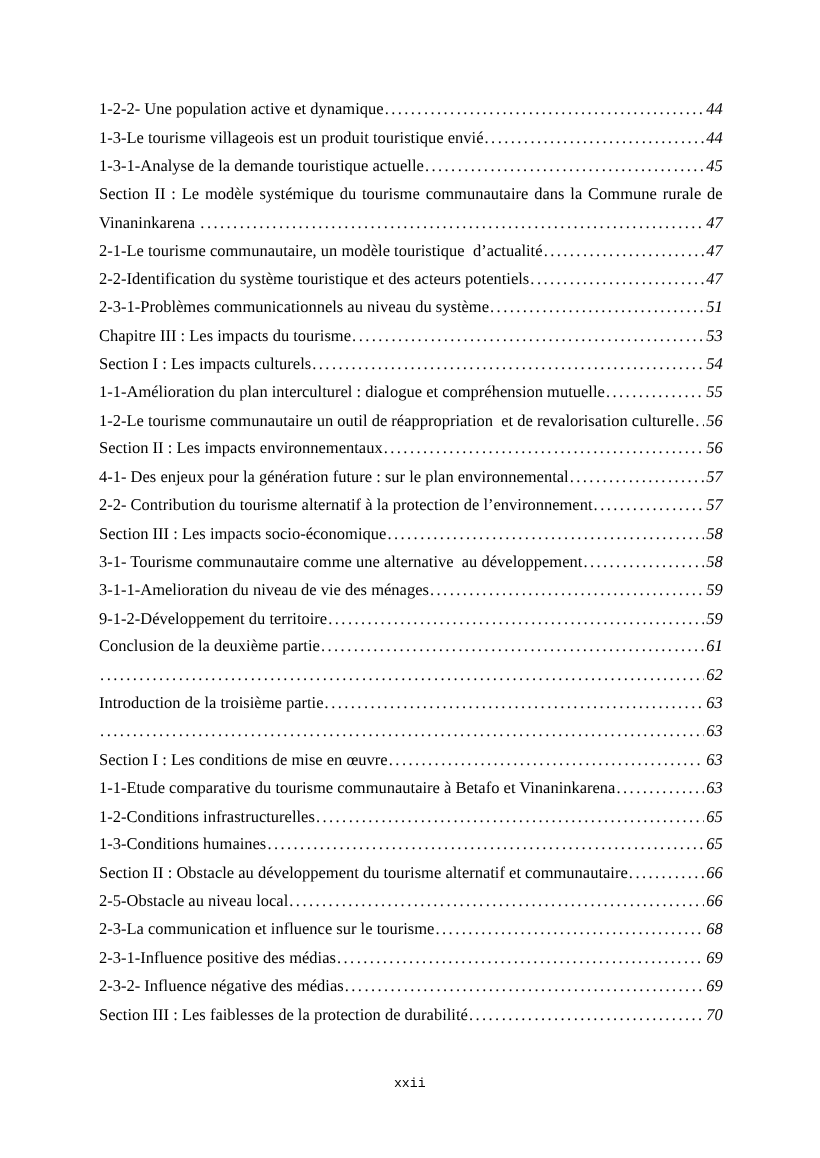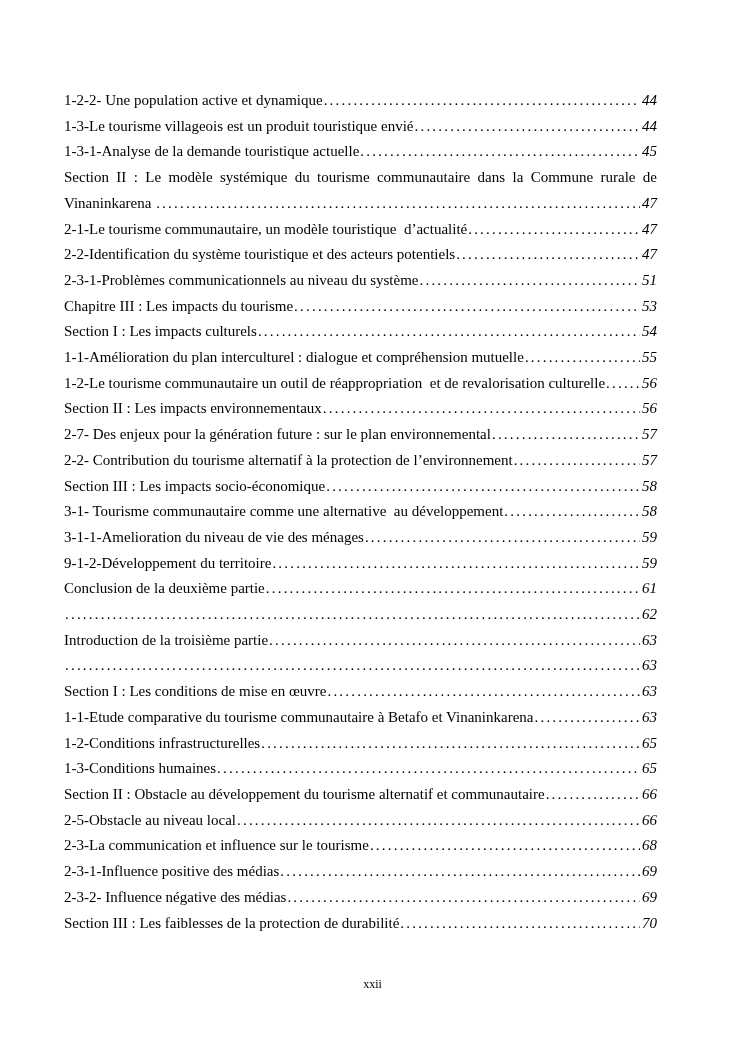--- a/index.html
+++ b/index.html
@@ -9,21 +9,21 @@
     height: 1053px;
     position: relative;
     overflow: hidden;
     font-family: "Liberation Serif", serif;
     color: #000000;
   }
   .page {
     position: absolute;
     inset: 0;
     background: #ffffff;
-    padding: 88px 88px 0 64px;
+    padding: 88px 88px 0 90px;
   }
   .toc { width: 100%; }
   .toc-row {
     display: flex;
     align-items: baseline;
     font-size: 15px;
     line-height: 25.7px;
   }
   .toc-text {
     flex: 0 0 auto;
@@ -51,21 +51,21 @@
     padding-left: 2px;
     font-style: italic;
   }
   .footer {
     position: absolute;
     left: 0;
     right: 0;
     bottom: 61px;
     text-align: center;
     font-size: 12px;
-    font-family: Liberation Serif, serif;
+    font-family: Liberation Mono, monospace;
   }
 </style>
 </head>
 <body>
 
 <div class="page">
   <div class="toc" id="toc">
       <div class="toc-row">
         <span class="toc-text">1-2-2- Une population active et dynamique</span>
         <span class="leader"></span>
@@ -121,21 +121,21 @@
         <span class="toc-text">1-2-Le tourisme communautaire un outil de réappropriation  et de revalorisation culturelle</span>
         <span class="leader"></span>
         <span class="toc-page">56</span>
       </div>
       <div class="toc-row">
         <span class="toc-text">Section II : Les impacts environnementaux</span>
         <span class="leader"></span>
         <span class="toc-page">56</span>
       </div>
       <div class="toc-row">
-        <span class="toc-text">2-7- Des enjeux pour la génération future : sur le plan environnemental</span>
+        <span class="toc-text">4-1- Des enjeux pour la génération future : sur le plan environnemental</span>
         <span class="leader"></span>
         <span class="toc-page">57</span>
       </div>
       <div class="toc-row">
         <span class="toc-text">2-2- Contribution du tourisme alternatif à la protection de l’environnement</span>
         <span class="leader"></span>
         <span class="toc-page">57</span>
       </div>
       <div class="toc-row">
         <span class="toc-text">Section III : Les impacts socio-économique</span>

